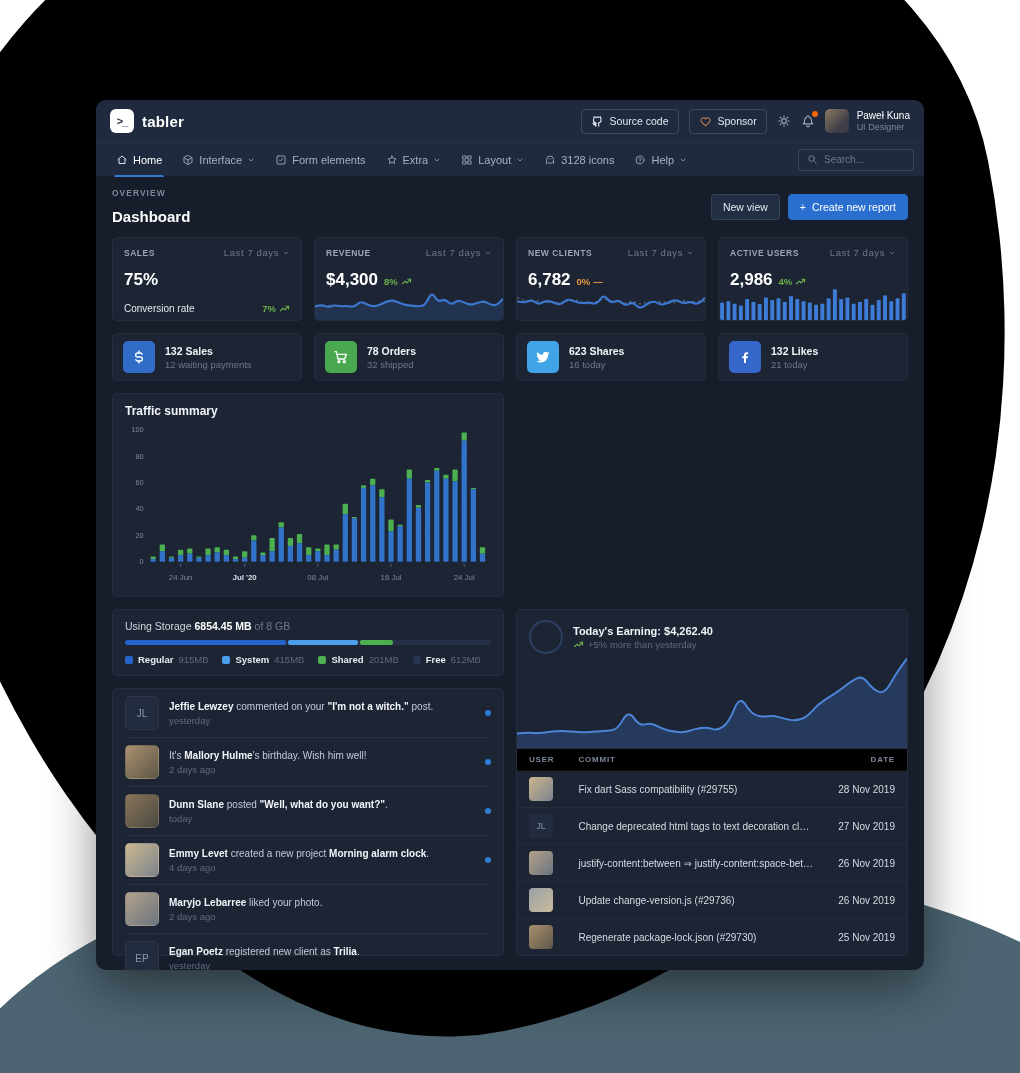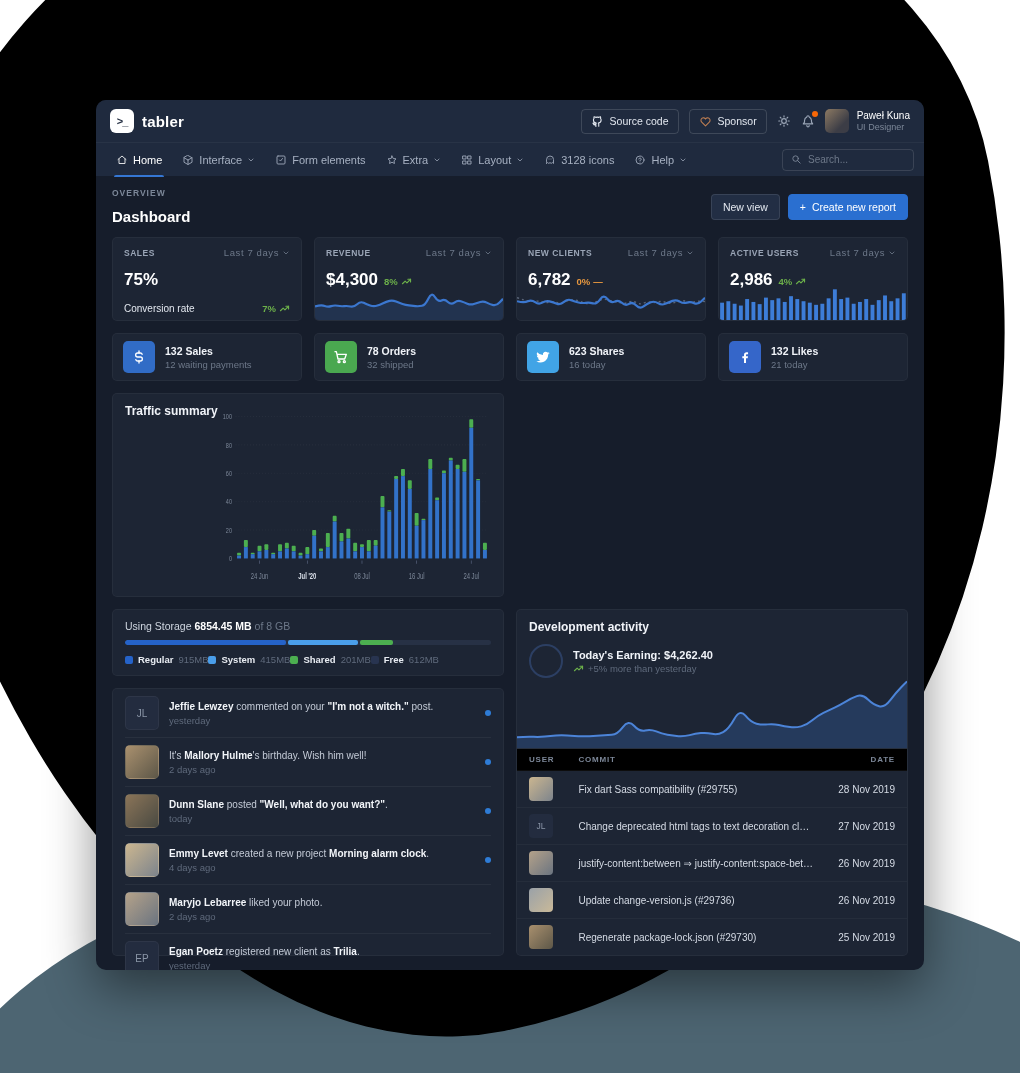--- a/index.html
+++ b/index.html
@@ -34,21 +34,21 @@
   .user-name { font-size:10px; color:#fff; line-height:1.25; }
   .user-role { font-size:9px; color:#7c8798; }
 
   .nav2 { height:34px; background:#1f2a3e; display:flex; align-items:center; padding:0 10px;
     border-top:1px solid rgba(255,255,255,.045); flex:0 0 auto; }
   .nav-link { display:flex; align-items:center; gap:5px; color:#a7b1c2; font-size:11px;
     padding:0 10px; height:34px; cursor:pointer; position:relative; }
   .nav-link svg { opacity:.85; }
   .nav-link.active { color:#fff; }
   .nav-link.active::after { content:""; position:absolute; left:8px; right:8px; bottom:0; height:2px; background:#3577d4; border-radius:2px 2px 0 0; }
-  .search-box { margin-left:auto; display:flex; align-items:center; gap:6px; width:132px; height:22px;
+  .search-box { margin-left:auto; display:flex; align-items:center; gap:6px; width:116px; height:22px;
     border:1px solid rgba(255,255,255,.12); border-radius:4px; padding:0 8px; color:#7c8798; }
   .search-box input { background:transparent; border:0; outline:none; color:#cfd6e0; font-size:10px; width:100%;
     font-family:"Liberation Sans", sans-serif; }
   .search-box input::placeholder { color:#6d7889; }
 
   
   .content { flex:1; padding:10px 16px 14px; display:flex; flex-direction:column; gap:12px; overflow:hidden; }
   .page-head { display:flex; align-items:center; margin-top:2px; }
   .pretitle { font-size:8.5px; letter-spacing:1px; color:#7c8798; font-weight:bold; }
   .page-title { font-size:15px; font-weight:bold; color:#fff; margin-top:10px; }
@@ -77,35 +77,35 @@
   .spark-wrap { position:absolute; left:0; right:0; bottom:0; height:38px; }
   .spark-wrap svg { width:100%; height:100%; display:block; }
 
   .row-icons { display:grid; grid-template-columns:repeat(4,1fr); gap:12px; }
   .icon-card { height:48px; display:flex; align-items:center; gap:10px; padding:0 10px; }
   .stamp { width:32px; height:32px; border-radius:5px; display:flex; align-items:center; justify-content:center; color:#fff; flex:0 0 auto; }
   .icon-card-title { font-size:10.5px; color:#f0f3f8; font-weight:bold; }
   .icon-card-sub { font-size:9.5px; color:#6d7889; margin-top:2px; }
 
   .row-charts { display:grid; grid-template-columns:1fr 1fr; gap:12px; }
-  .chart-card { height:204px; padding:10px 12px; display:flex; flex-direction:row; }
+  .chart-card { height:204px; padding:10px 12px; display:flex; flex-direction:column; }
   .card-title { font-size:12px; font-weight:bold; color:#f0f3f8; }
   .traffic-chart { flex:1; margin-top:4px; }
   .map-wrap { flex:1; display:flex; align-items:center; justify-content:center; }
   .map-wrap svg { width:100%; height:100%; }
 
   .row-bottom { display:grid; grid-template-columns:1fr 1fr; gap:12px; flex:1; min-height:0; }
   .col-left { display:flex; flex-direction:column; gap:12px; min-height:0; }
 
   .storage-card { padding:10px 12px; flex:0 0 auto; }
   .storage-title { font-size:10.5px; color:#cfd6e0; }
   .storage-title b { color:#fff; }
   .storage-bar { display:flex; height:5px; border-radius:3px; background:#273145; overflow:hidden; margin:8px 0 9px; }
   .storage-bar > div { height:100%; }
-  .legend { display:flex; gap:0; font-size:9.5px; align-items:center; flex-wrap:nowrap; }
+  .legend { display:flex; gap:14px; font-size:9.5px; align-items:center; flex-wrap:nowrap; }
   .legend-item { display:flex; align-items:center; gap:5px; white-space:nowrap; }
   .legend-swatch { width:8px; height:8px; border-radius:2px; }
   .legend-name { color:#e8ecf2; font-weight:bold; }
   .legend-val { color:#5f6a7c; }
 
   .activity-card { flex:1; min-height:0; padding:0 12px; display:flex; flex-direction:column; justify-content:space-around; }
   .act-row { display:flex; align-items:center; gap:10px; padding:7px 0; border-bottom:1px solid rgba(255,255,255,.05); }
   .act-row:last-child { border-bottom:0; }
   .avatar { width:34px; height:34px; border-radius:5px; flex:0 0 auto; display:flex; align-items:center; justify-content:center;
     font-size:10px; color:#8b96a8; background:#232c3f; border:1px solid rgba(255,255,255,.05); }
@@ -686,23 +686,20 @@
               <span class="avatar">EP</span>
               <span>
                 <div class="act-text"><b>Egan Poetz</b> registered new client as <b>Trilia</b>.</div>
     <div class="act-time">yesterday</div>
               </span>
     </div>
           </div>
       </div>
 
       <div class="card dev-card">
-        <div class="dev-head">
-          <div class="card-title">Development activity</div>
-        </div>
         <div class="earning">
           <span class="earn-ring"></span>
           <span>
             <div class="earn-main">Today's Earning: $4,262.40</div>
             <div class="earn-sub">
                 <span class="trend-slot" style="color: rgb(108, 176, 74);">
                   <svg width="11" height="9" viewBox="0 0 24 20" fill="none" stroke="currentColor" stroke-width="2.5" stroke-linecap="round" stroke-linejoin="round">
                     <path d="M3 15l6-6 4 4 8-8"></path>
                     <path d="M15 5h6v6"></path>
                   </svg>

